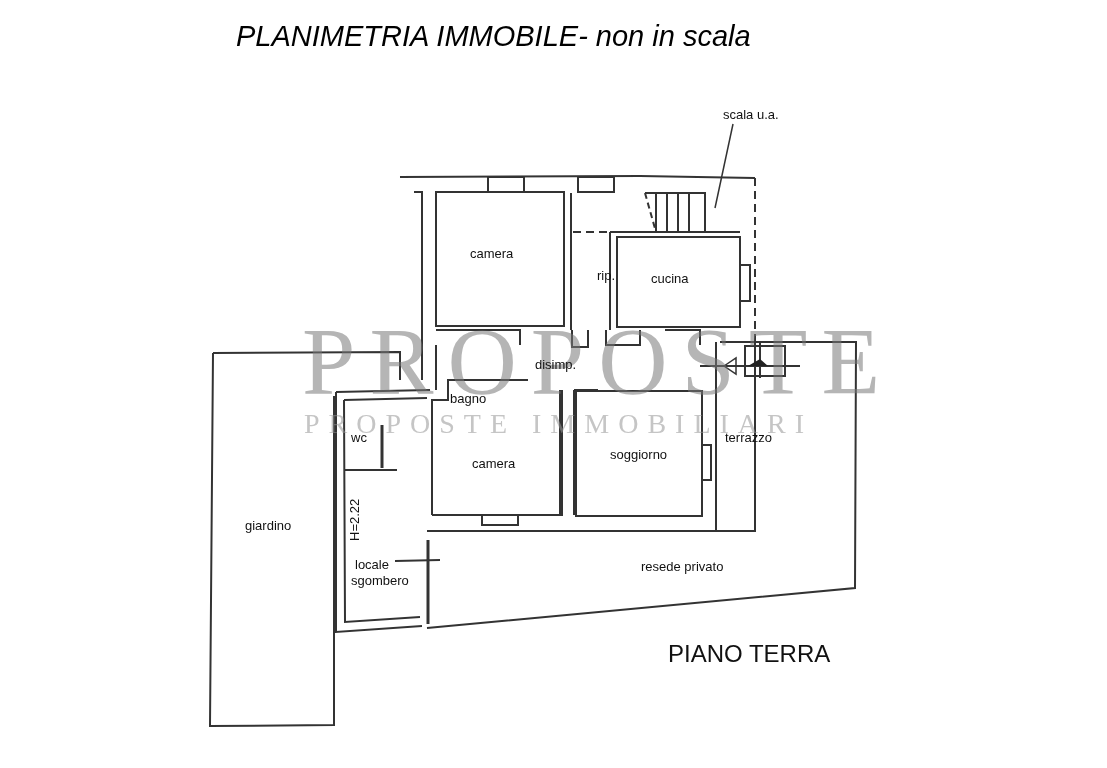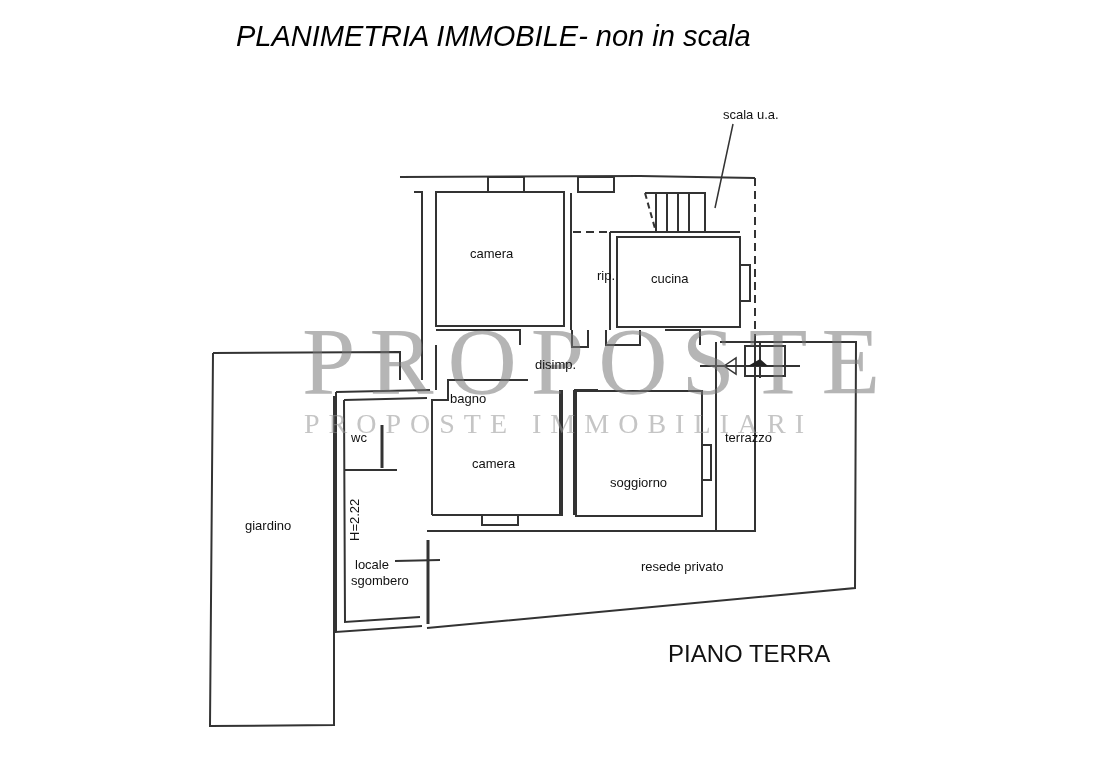--- a/index.html
+++ b/index.html
@@ -102,21 +102,21 @@
 <div class="wm-big">PROPOSTE</div>
 <div class="wm-sub">PROPOSTE IMMOBILIARI</div>
 
 <div class="lbl" style="left:470px; top:246px;">camera</div>
 <div class="lbl" style="left:581px; top:268px;margin-left:16px;">rip.</div>
 <div class="lbl" style="left:651px; top:271px;">cucina</div>
 <div class="lbl" style="left:450px; top:359px;margin-top:32px;">bagno</div>
 <div class="lbl" style="left:535px; top:357px;">disimp.</div>
 <div class="lbl" style="left:351px; top:430px;">wc</div>
 <div class="lbl" style="left:472px; top:456px;">camera</div>
-<div class="lbl" style="left:610px; top:447px;margin-top:28px;">soggiorno</div>
+<div class="lbl" style="left:610px; top:447px;">soggiorno</div>
 <div class="lbl" style="left:725px; top:430px;">terrazzo</div>
 <div class="lbl" style="left:245px; top:518px;">giardino</div>
 <div class="lbl" style="left:355px; top:557px;">locale</div>
 <div class="lbl" style="left:351px; top:573px;">sgombero</div>
 <div class="lbl" style="left:641px; top:559px;text-align:center;">resede privato</div>
 <div class="lbl" style="left:723px; top:107px;">scala u.a.</div>
 <div class="lbl-v" style="left:347px; top:541px;">H=2.22</div>
 
 <div class="subtitle">PIANO TERRA</div>
 

